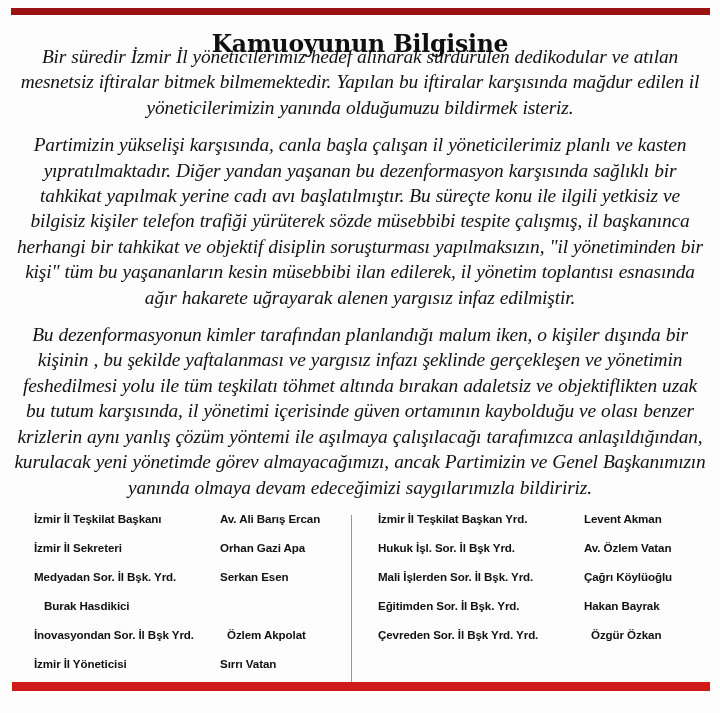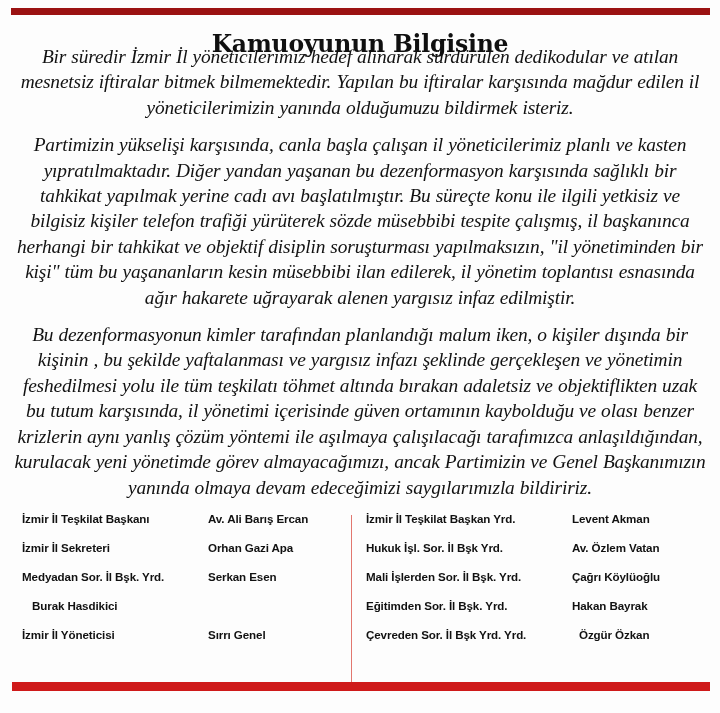--- a/index.html
+++ b/index.html
@@ -84,21 +84,21 @@
     font-family: "Liberation Serif", "DejaVu Serif", serif;
     letter-spacing: -0.15px;
     word-spacing: 0.4px;
   }
   .para + .para { margin-top: 12px; }
   .para.indent-first { text-indent: 0; }
 
   
   .signature-block {
     position: absolute;
-    left: 0;
+    left: 12px;
     top: 512px;
     width: 576px;
     height: 170px;
   }
   .sig-col {
     position: absolute;
     top: 0;
     font-family: "Liberation Sans", "DejaVu Sans", sans-serif;
     font-weight: 700;
     font-size: 11.6px;
@@ -159,22 +159,26 @@
         <span class="sig-name">Orhan Gazi Apa</span>
       </div>
       <div class="sig-row">
         <span class="sig-role">Medyadan Sor. İl Bşk. Yrd.</span>
         <span class="sig-name">Serkan Esen</span>
       </div>
       <div class="sig-row">
         <span class="sig-name">Burak Hasdikici</span>
       </div>
       <div class="sig-row">
+        <span class="sig-role">İnovasyondan Sor. İl Bşk Yrd.</span>
+        <span class="sig-name pad">Özlem Akpolat</span>
+      </div>
+      <div class="sig-row">
         <span class="sig-role">İzmir İl Yöneticisi</span>
-        <span class="sig-name">Sırrı Genel</span>
+        <span class="sig-name">Sırrı Vatan</span>
       </div>
     </div>
 
     <div class="sig-col right">
       <div class="sig-row">
         <span class="sig-role">İzmir İl Teşkilat  Başkan Yrd.</span>
         <span class="sig-name">Levent Akman</span>
       </div>
       <div class="sig-row">
         <span class="sig-role">Hukuk İşl. Sor. İl Bşk Yrd.</span>

